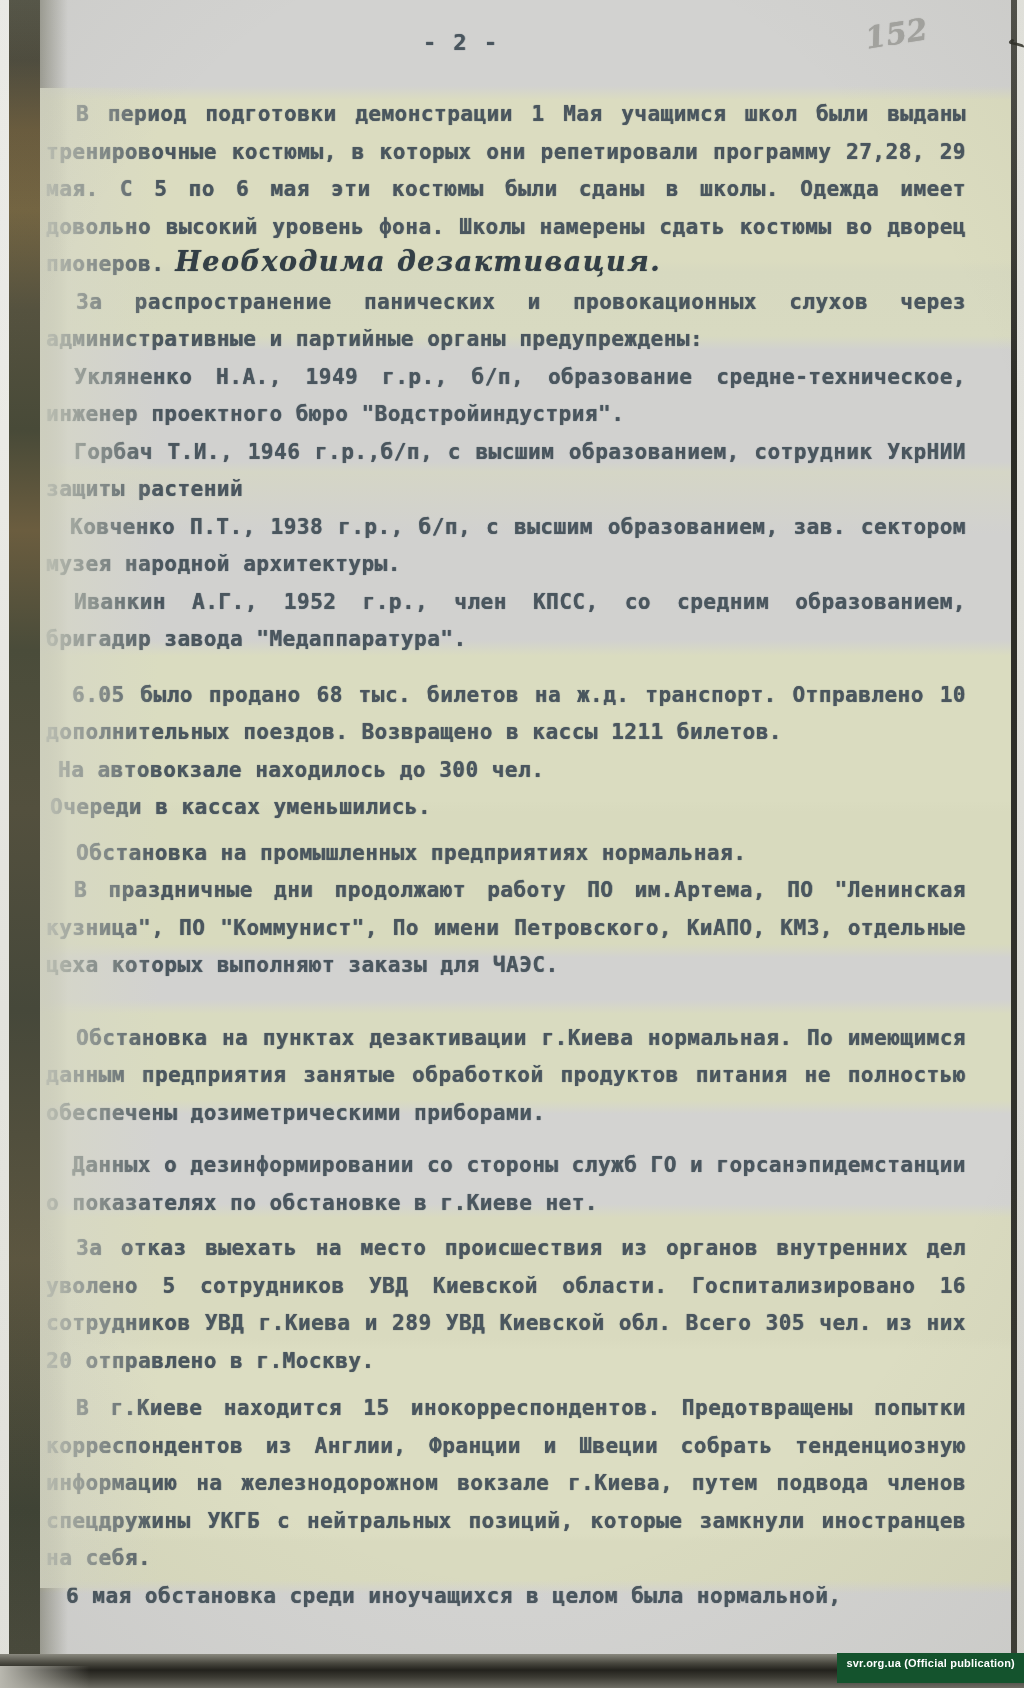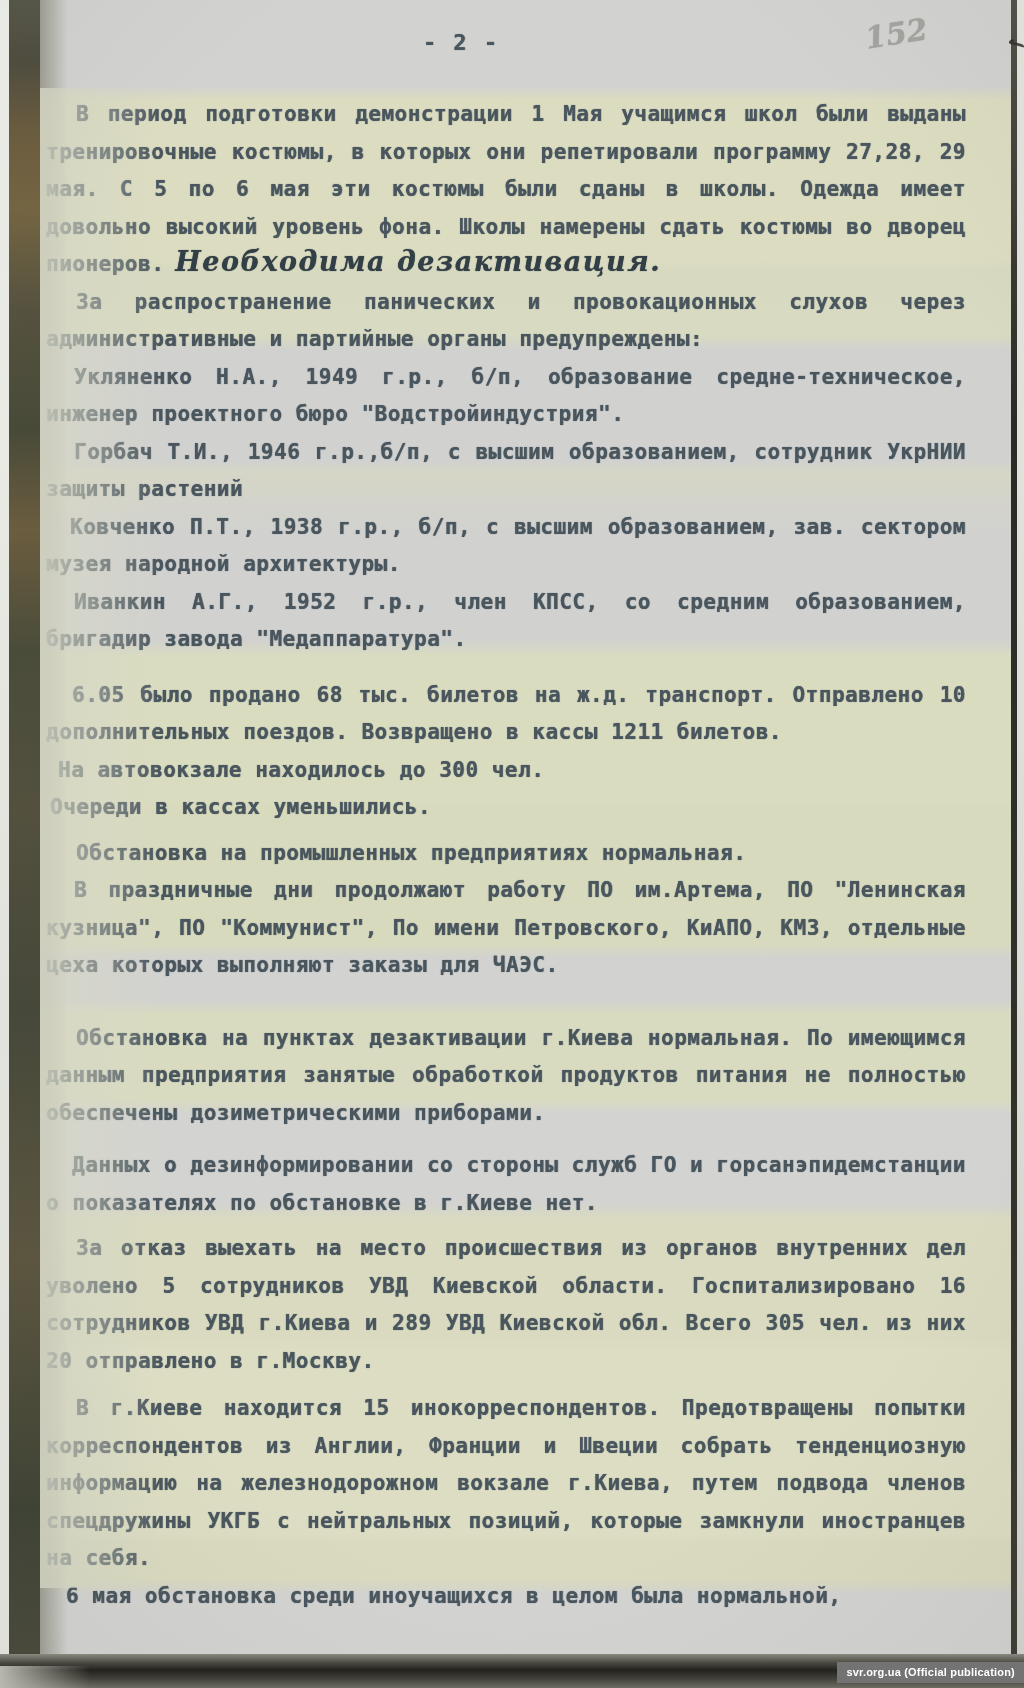--- a/index.html
+++ b/index.html
@@ -58,22 +58,22 @@
   .page-number{position:absolute;top:30px;left:46px;width:830px;text-align:center;
     font:700 22px "DejaVu Sans Mono",monospace;letter-spacing:2px;}
   .folio{position:absolute;top:16px;right:96px;
     font:italic 700 30px "DejaVu Serif",serif;color:#a3a39f;
     transform:rotate(-9deg);text-shadow:0 0 1px rgba(150,150,146,.8);}
   .doc-body{position:absolute;left:46px;top:96px;width:920px;
     font:700 21px/37.5px "DejaVu Sans Mono",monospace;letter-spacing:.5px;}
   .para{text-align:justify;margin:0;}
   .hand{font:italic 700 27px "DejaVu Serif",serif;color:#333f46;letter-spacing:1.5px;
     text-shadow:0 0 1px rgba(50,62,70,.9);white-space:nowrap;}
-  .watermark{position:absolute;right:0;bottom:5px;background:#737373;color:#fff;
-    font:700 11px "Liberation Sans",sans-serif;padding:4px 9px 5px 9px;letter-spacing:.2px;}
+  .watermark{position:absolute;right:0;bottom:5px;background:#14532d;color:#fff;
+    font:700 11px "Liberation Sans",sans-serif;padding:4px 9px 14px 9px;letter-spacing:.2px;}
 </style>
 </head>
 <body>
 
 <div class="scan">
   <div class="paper"></div>
   <div class="edge-white"></div>
   <div class="binding"></div>
   <div class="paper-shadow"></div>
   <div class="right-line"></div>

